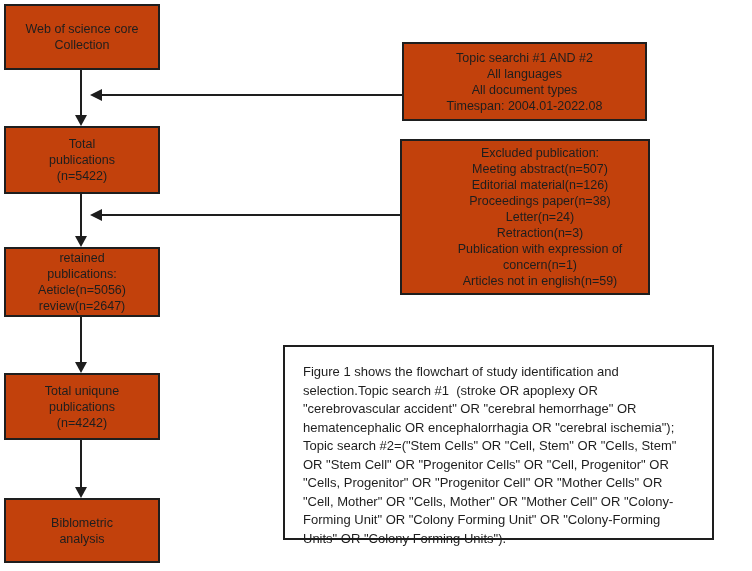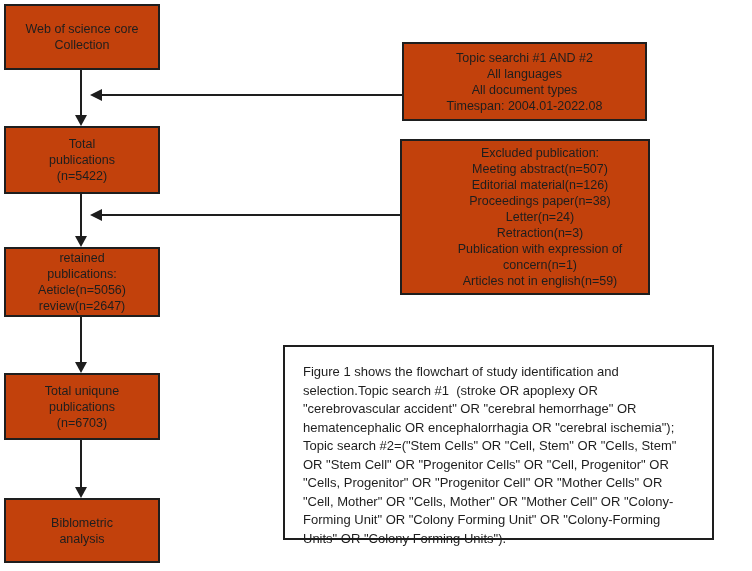--- a/index.html
+++ b/index.html
@@ -91,21 +91,21 @@
 publications
 (n=5422)</div>
 
   <div class="box" id="box-retained">retained
 publications:
 Aeticle(n=5056)
 review(n=2647)</div>
 
   <div class="box" id="box-unique">Total uniqune
 publications
-(n=6703)</div>
+(n=4242)</div>
 
   <div class="box" id="box-analysis">Biblometric
 analysis</div>
 
   <div class="box" id="box-search">Topic searchi #1 AND #2
 All languages
 All document types
 Timespan: 2004.01-2022.08</div>
 
   <div class="box" id="box-excluded">Excluded publication:

